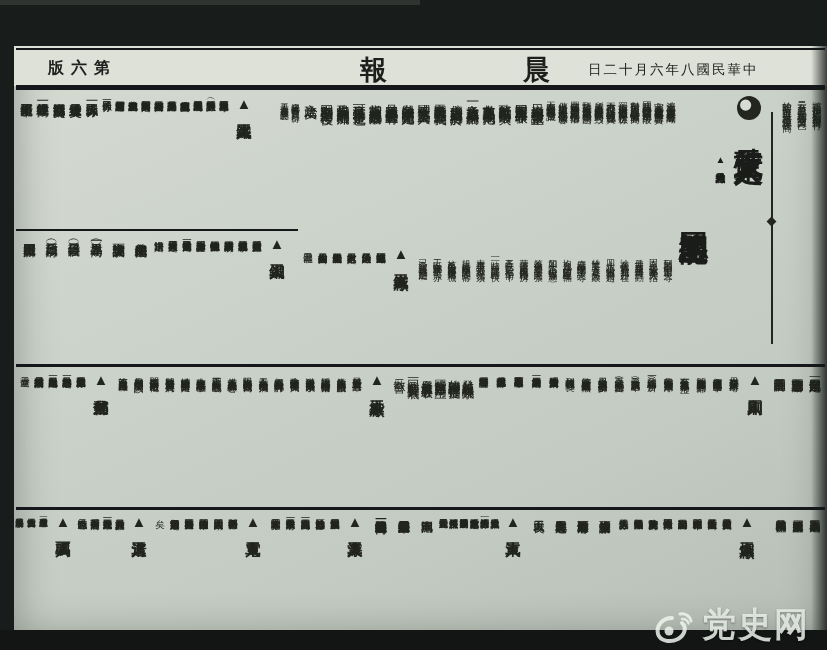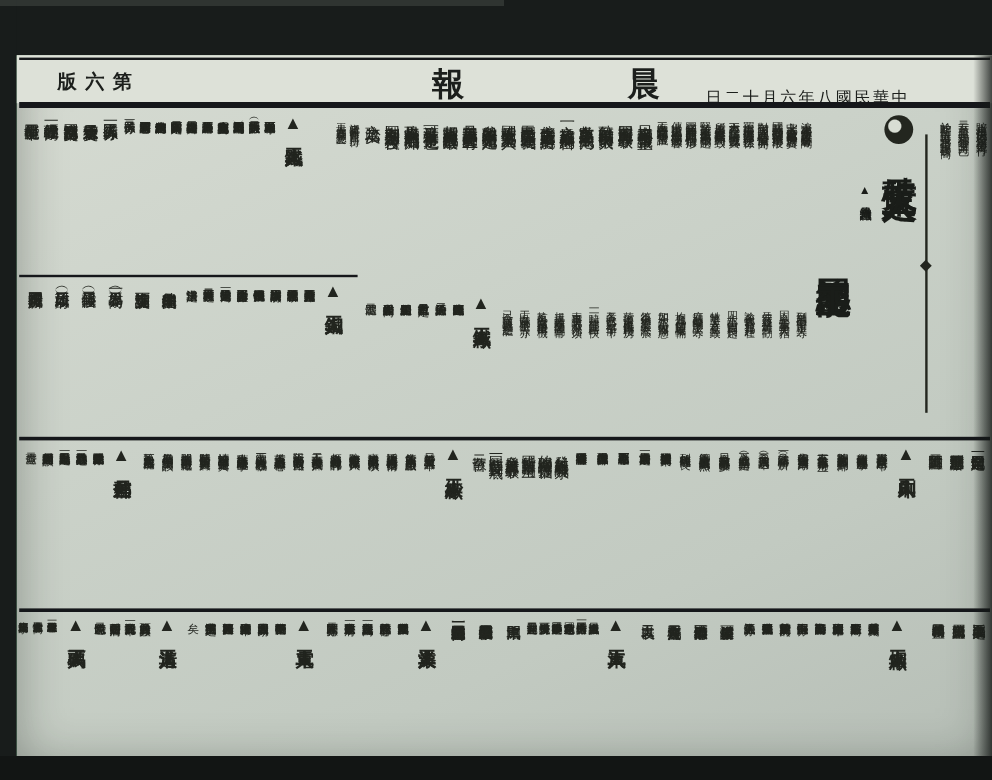--- a/index.html
+++ b/index.html
@@ -43,21 +43,21 @@
   <div class="topline"></div>
 
   <div class="page"></div>
   <div class="hdrband"></div>
 
   <div class="hz" style="left:48px;top:58px;font-size:16px;font-weight:bold;letter-spacing:7px;">版六第</div>
   <div class="hz" style="left:360px;top:52px;width:190px;display:flex;justify-content:space-between;font-size:27px;font-weight:bold;">
     <span>報</span>
     <span>晨</span>
   </div>
-  <div class="hz" style="left:588px;top:61px;font-size:13.5px;letter-spacing:2px;margin-top:12px;">日二十月六年八國民華中</div>
+  <div class="hz" style="left:588px;top:61px;font-size:13.5px;letter-spacing:2px;">日二十月六年八國民華中</div>
 
   <div class="rule" style="left:16px;top:48px;width:809px;height:2px;"></div>
   <div class="rule" style="left:16px;top:85px;width:809px;height:5px;"></div>
   <div class="rule" style="left:16px;top:229px;width:282px;height:2px;"></div>
   <div class="rule" style="left:16px;top:364px;width:809px;height:3px;"></div>
   <div class="rule" style="left:16px;top:507px;width:809px;height:3px;"></div>
 
   <div class="vb" style="left:779px;top:94px;width:45px;height:268px;font-size:9.5px;line-height:15px;letter-spacing:1.5px;">
       <p class="col">賠直接損失已咨復領衝公使再行</p>
       <p class="col">云云並查此中真相外交團上月已</p>
@@ -337,14 +337,23 @@
   </div>
   <div class="vb" style="left:14px;top:512px;width:36px;height:118px;font-size:8.5px;line-height:12px;">
       <p class="col">忽發現一種傳單云甬紹大</p>
       <p class="col">達三北招商太古怡和各船</p>
       <p class="col">水手火夫等均於今日起罷工</p>
     </div>
 
   <div class="edge-r"></div>
   <div class="edge-b"></div>
 
+  <div class="wm" style="left:652px;top:602px;">
+    <svg width="42" height="42" viewBox="0 0 42 42">
+      <path d="M20 14 C10 14 4 22 6 30 C8 37 18 39 26 35 C33 31 35 23 30 19" fill="none" stroke="rgba(238,243,237,.85)" stroke-width="4" stroke-linecap="round"></path>
+      <circle cx="17" cy="27" r="4.5" fill="rgba(238,243,237,.85)"></circle>
+      <path d="M28 10 C33 9 38 12 39 17" fill="none" stroke="rgba(238,243,237,.85)" stroke-width="3" stroke-linecap="round"></path>
+      <path d="M30 15 C33 14.5 36 16.5 36.5 19.5" fill="none" stroke="rgba(238,243,237,.85)" stroke-width="2.5" stroke-linecap="round"></path>
+    </svg>
+    <span class="wm-text">党史网</span>
+  </div>
 
 </div>
 
 </body></html>

